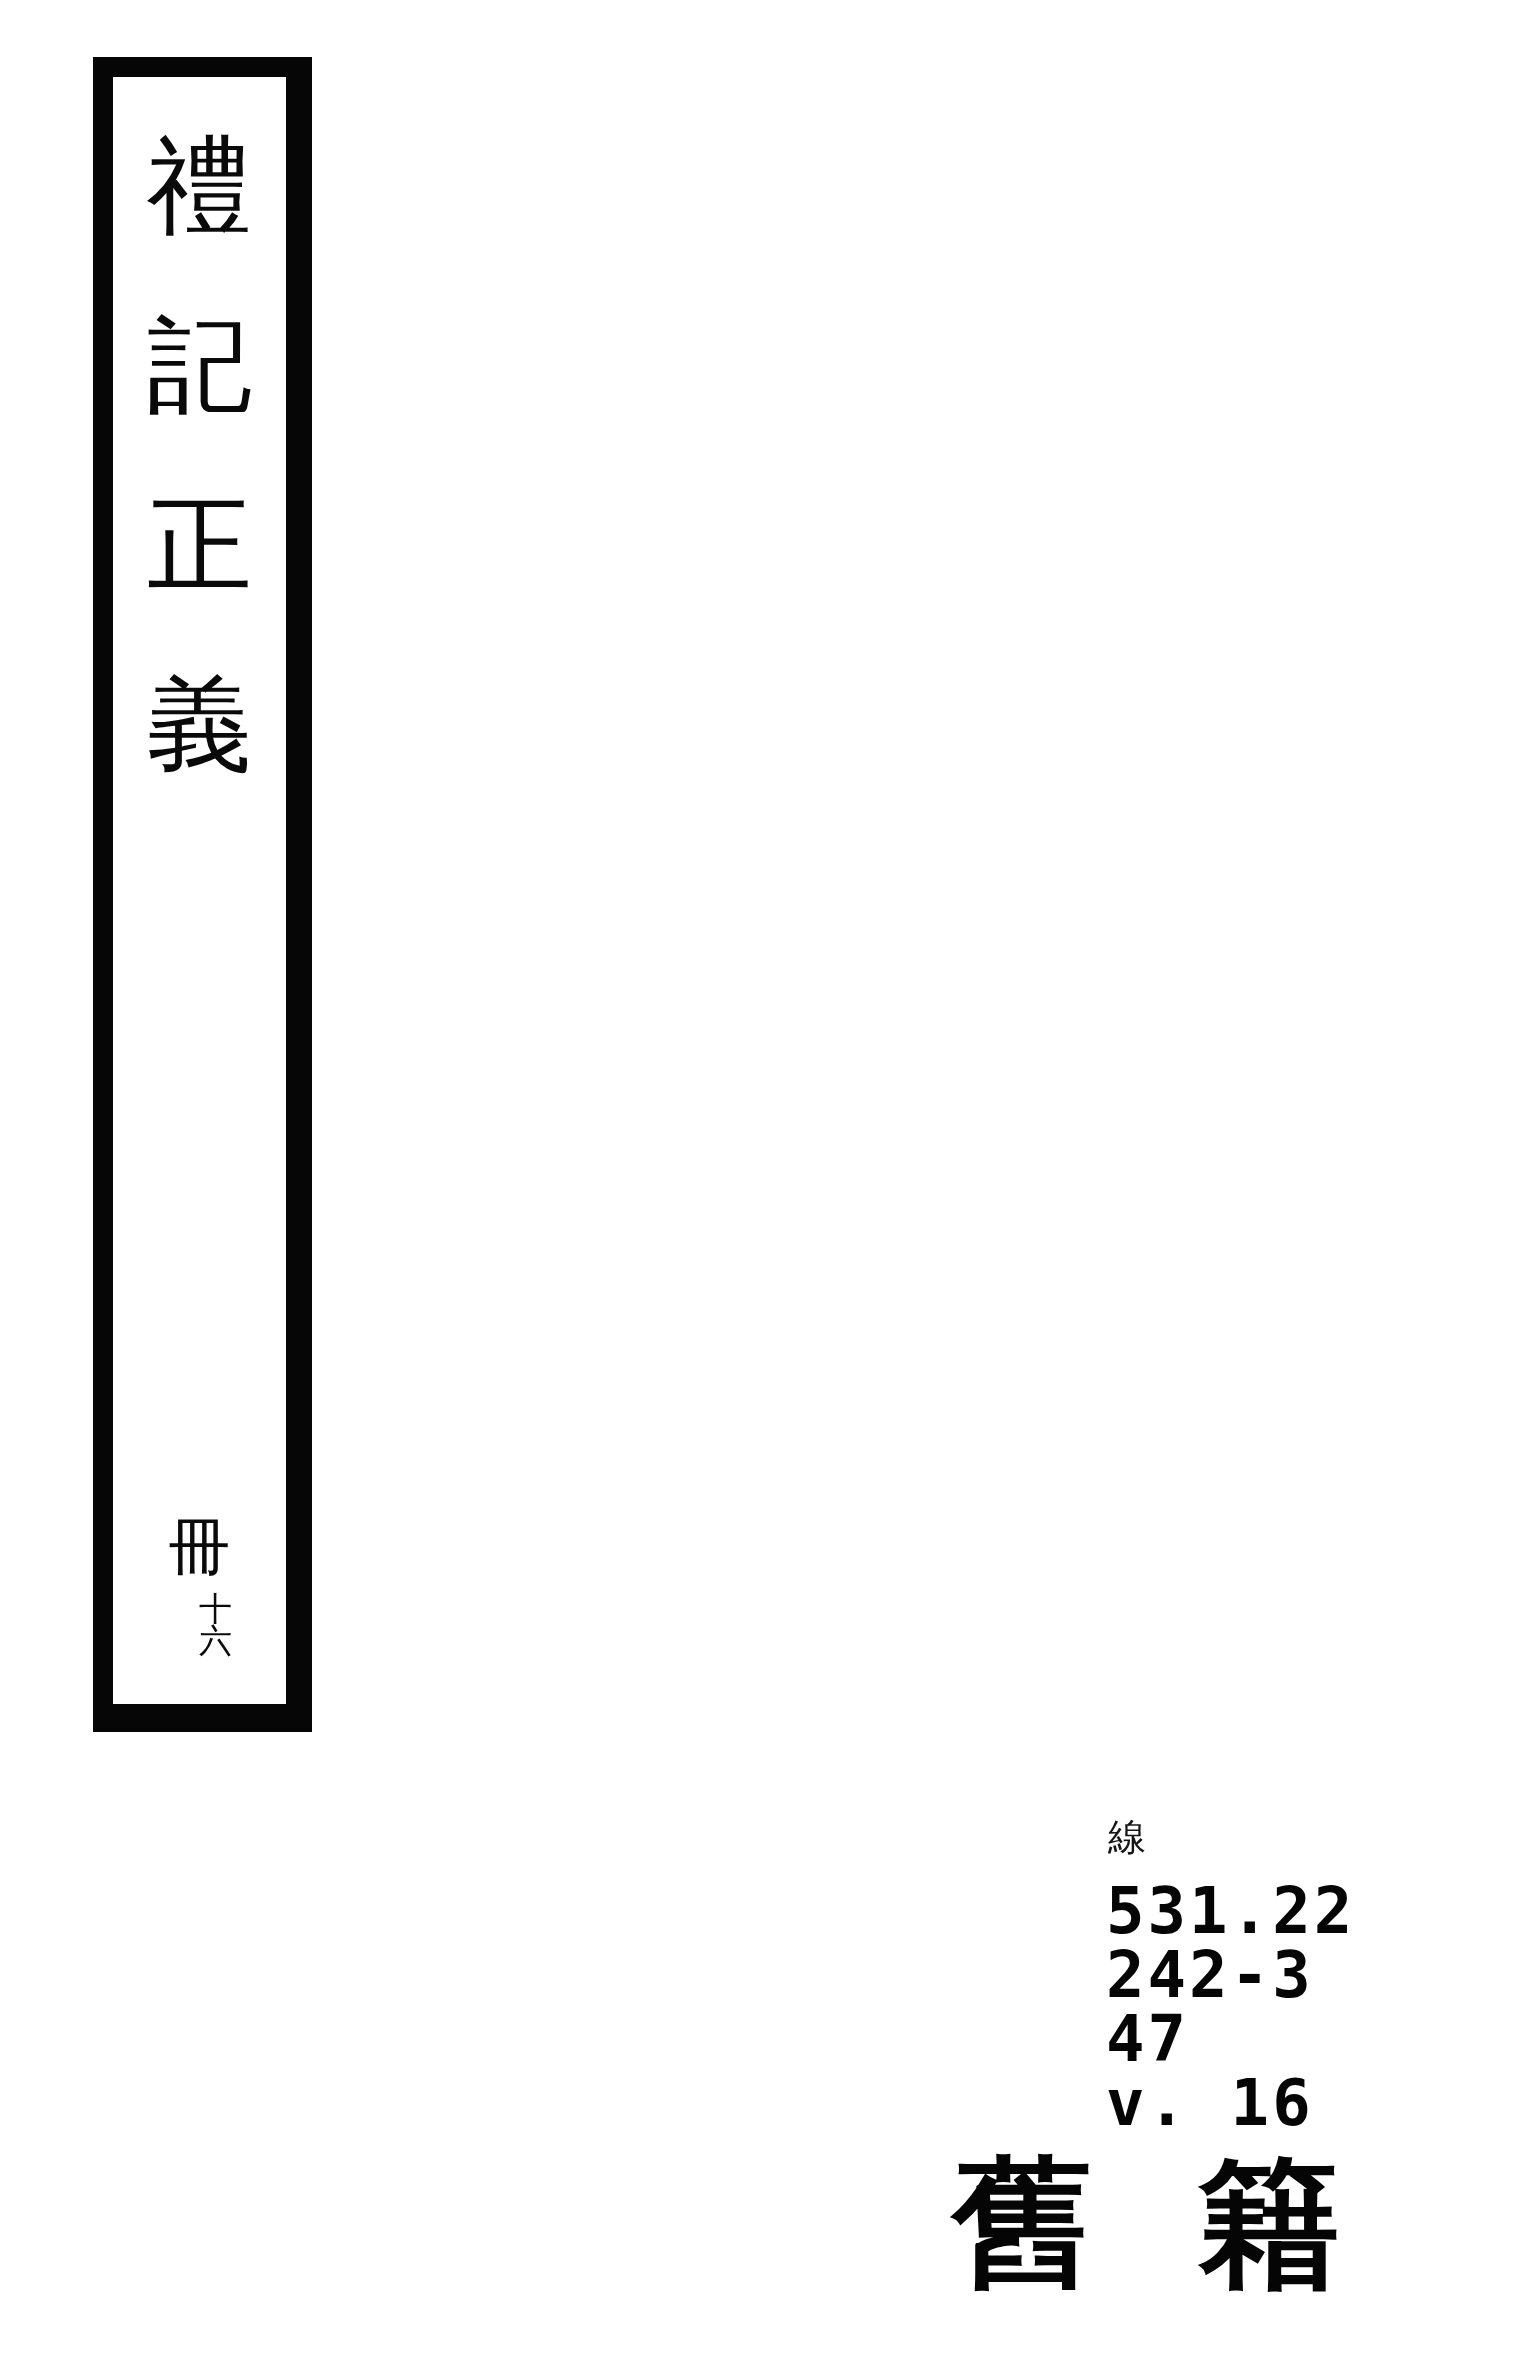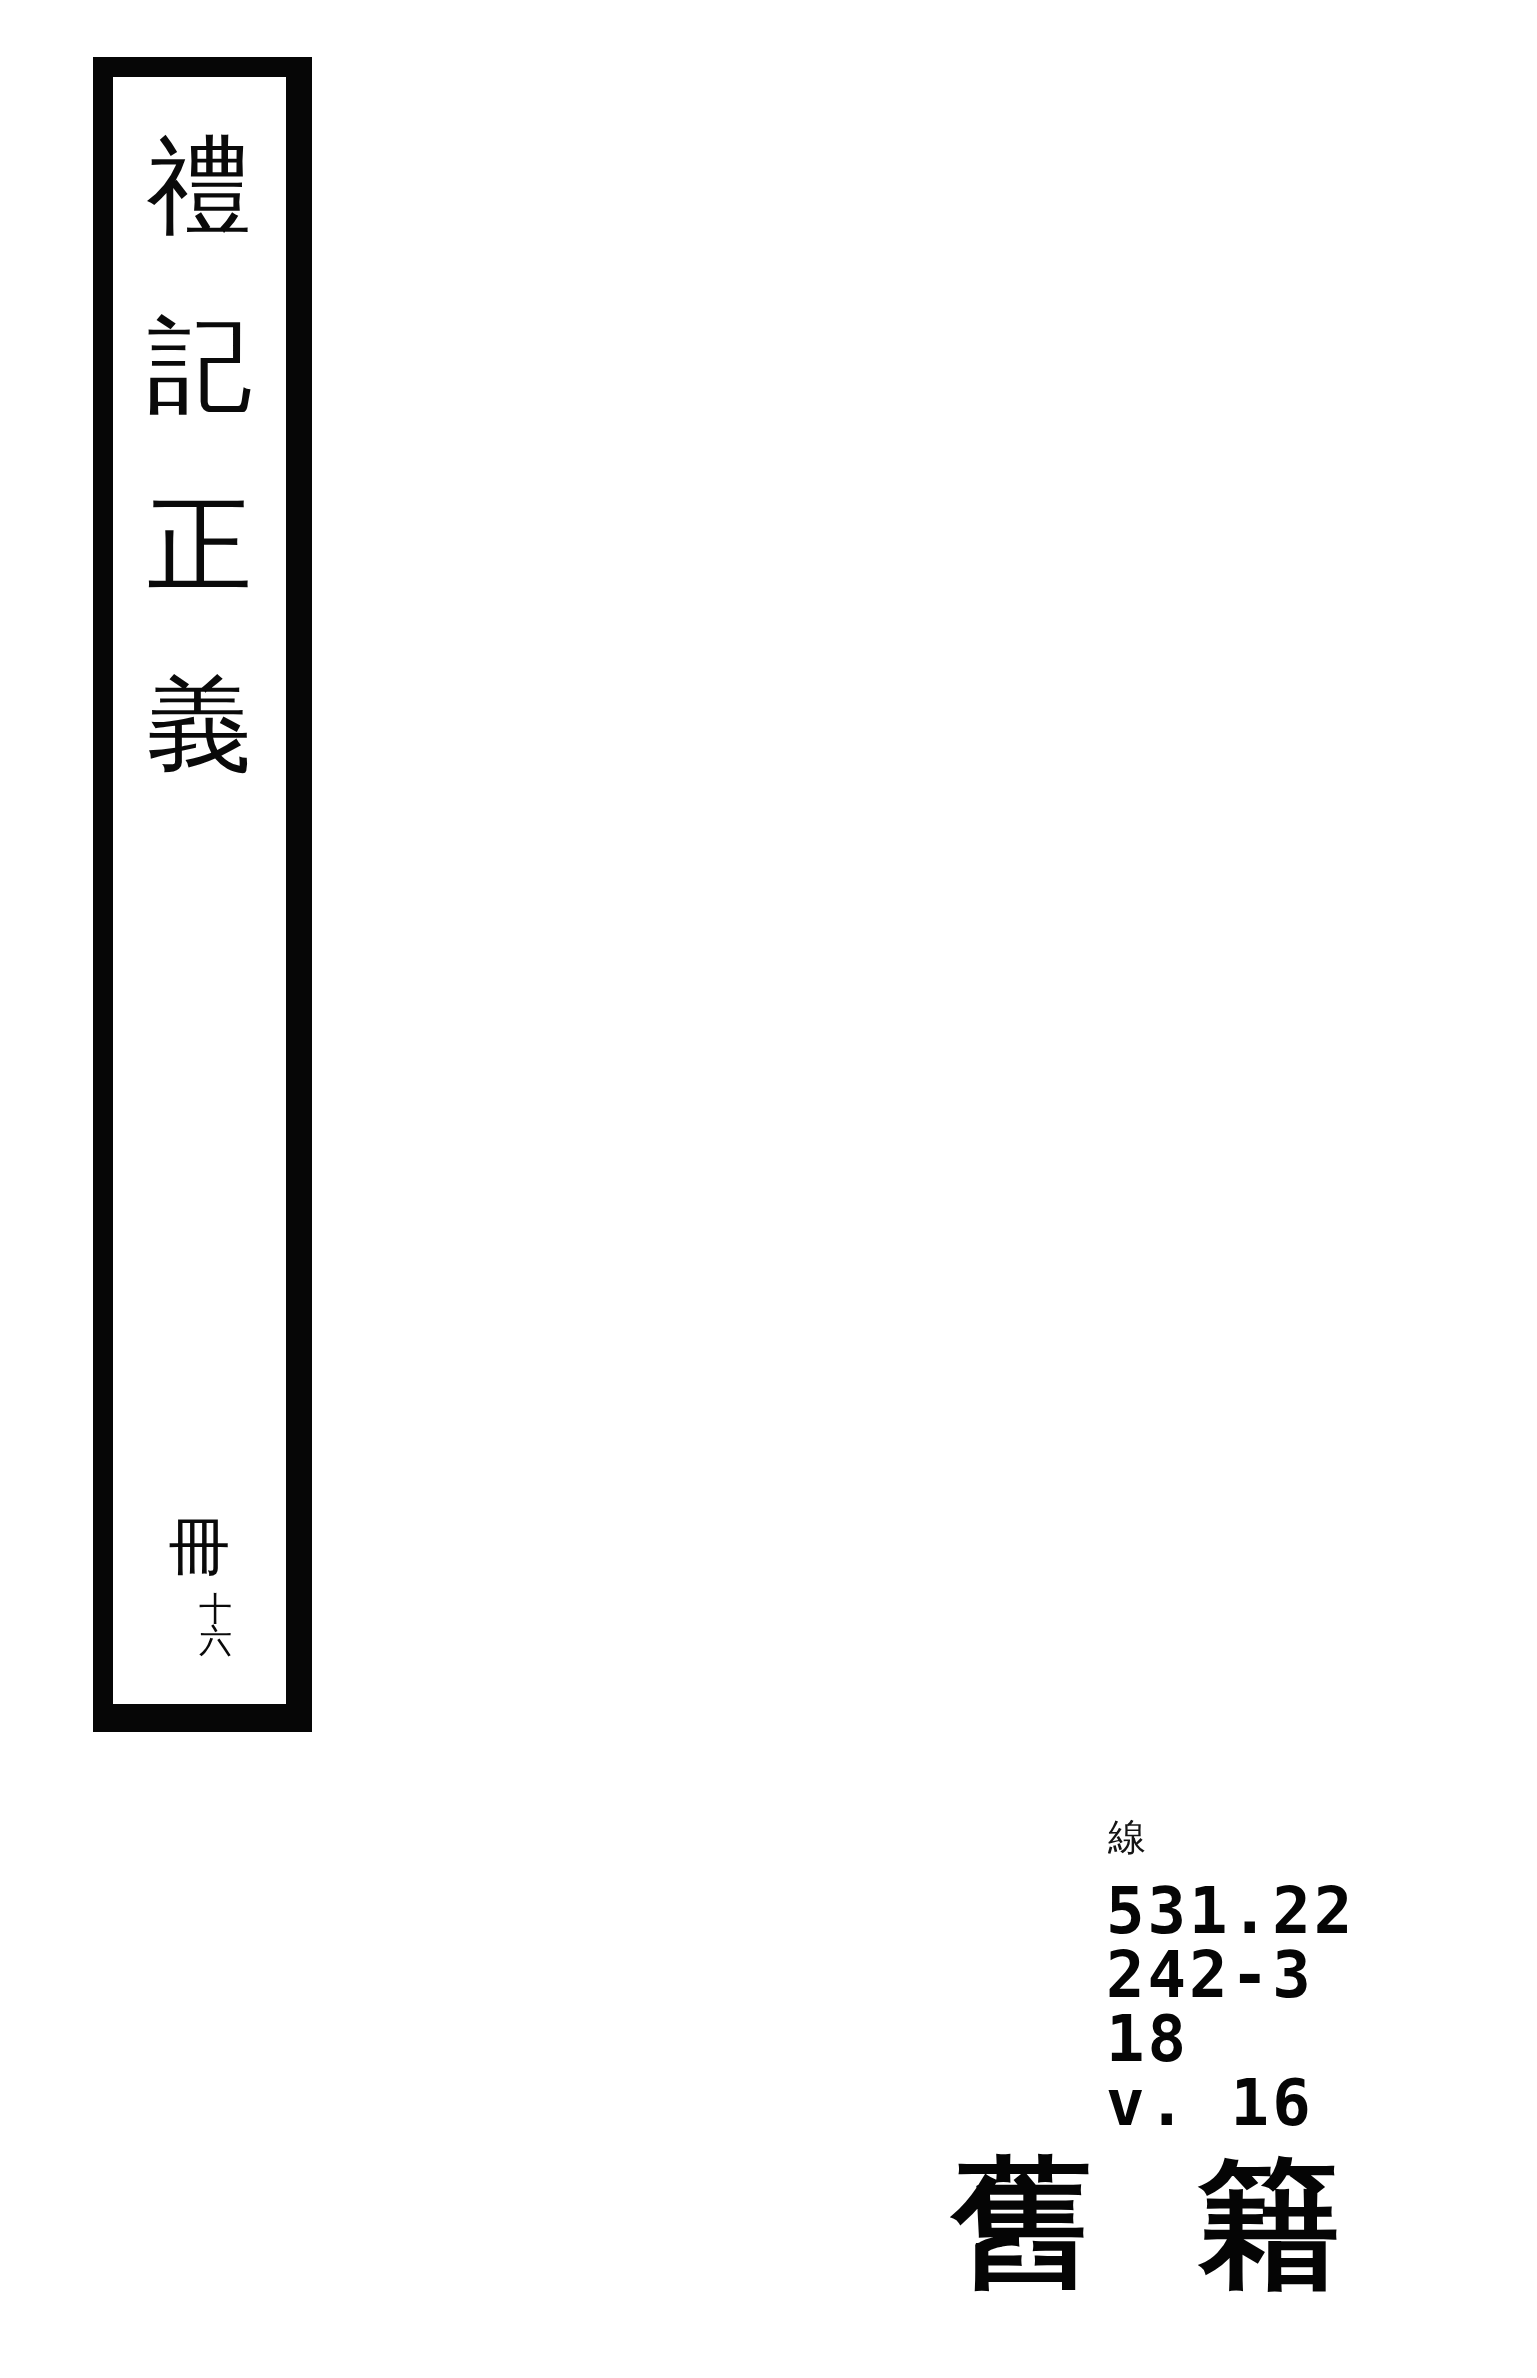--- a/index.html
+++ b/index.html
@@ -109,21 +109,21 @@
     <div class="volume-col">
       <span class="volume-char">冊</span>
       <span class="volume-ligature">十六</span>
     </div>
   </div>
 
   <div class="catalog">
     <div class="collection-char">線</div>
     <div class="cn-line">531.22</div>
     <div class="cn-line">242-3</div>
-    <div class="cn-line">18</div>
+    <div class="cn-line">47</div>
     <div class="cn-line vol-line">v. 16</div>
   </div>
 
   <div class="stamp">
     <span>舊</span>
     <span>籍</span>
   </div>
 
 </div>
 

